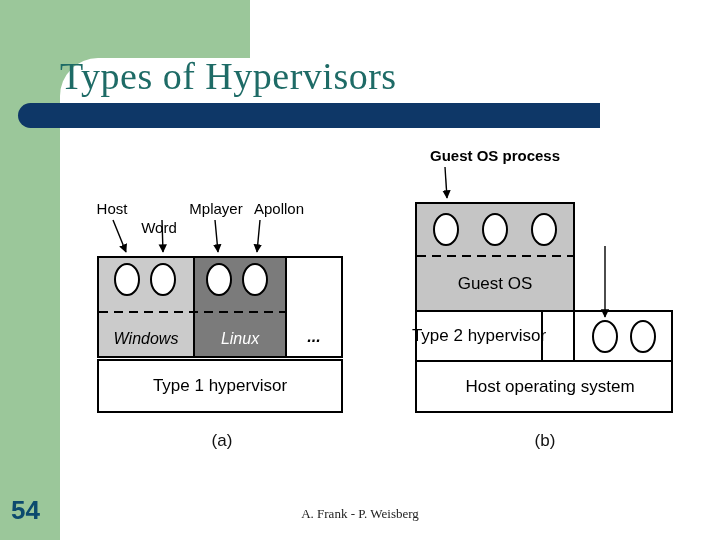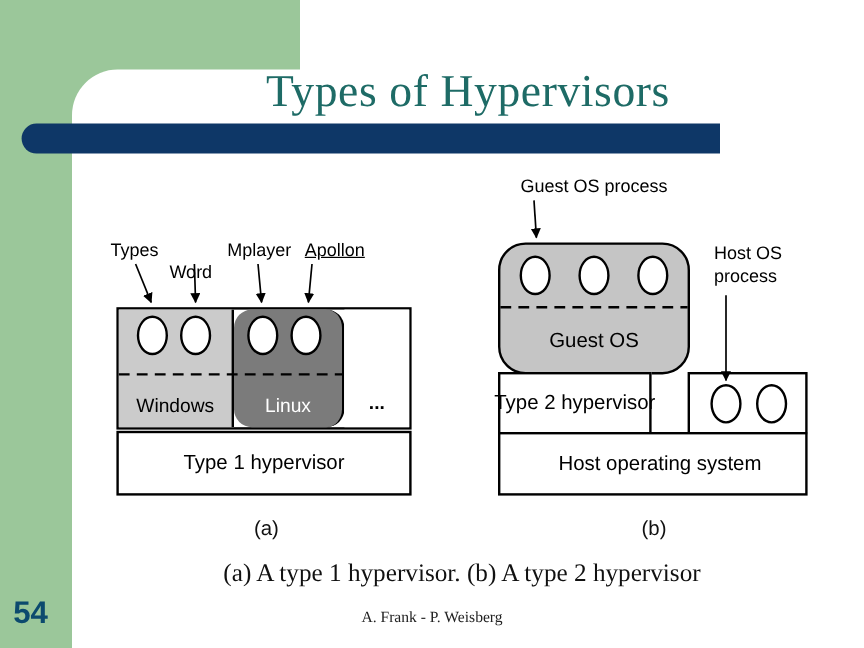--- a/index.html
+++ b/index.html
@@ -30,21 +30,20 @@
   }
   .accent-bar {
     position: absolute; left: 18px; top: 103px;
     width: 582px; height: 25px;
     background: #0E3767;
     border-radius: 13px 0 0 13px;
   }
   .slide-title {
     position: absolute; left: 60px; top: 54px;
     width: 660px;
-    text-align: center;
     font-family: "Liberation Serif", serif;
     font-size: 38px; font-weight: 400;
     color: #1E6B66;
     letter-spacing: 0.5px;
   }
   .page-number {
     position: absolute; left: 11px; top: 495px;
     color: #0c4a6e; font-size: 26px; font-weight: bold;
   }
   .caption-line {
@@ -114,52 +113,50 @@
 
 <div class="slide">
 
   <div class="green-block"></div>
   <div class="green-strip"></div>
   <div class="content-panel"></div>
   <div class="accent-bar"></div>
 
   <div class="slide-title">Types of Hypervisors</div>
 
-  <div class="dlabel" style="left:112px; top:200px;">Types</div>
+  <div class="dlabel" style="left:112px; top:200px;">Host</div>
   <div class="dlabel" style="left:159px; top:200px;margin-top:19px;">Word</div>
   <div class="dlabel" style="left:216px; top:200px;">Mplayer</div>
-  <div class="dlabel" style="left:279px; top:200px;text-decoration:underline;">Apollon</div>
+  <div class="dlabel" style="left:279px; top:200px;">Apollon</div>
 
-  <div class="dbox" style="left:97px; top:256px; width:246px; height:102px;">
+  <div class="dbox" style="left:97px; top:256px; width:246px; height:102px;font-style:italic;">
     <div class="sec" style="left:0; width:96px; background:#CBCBCB; border-right:2px solid #000;">
       <div class="oval" style="left:15px; top:5px;"></div>
       <div class="oval" style="left:51px; top:5px;"></div>
       <div class="sec-label" style="left:47px; top:72px; color:#000;">Windows</div>
     </div>
-    <div class="sec" style="left:96px; width:92px; background:#7B7B7B; border-right:2px solid #000;border-radius:15px;">
+    <div class="sec" style="left:96px; width:92px; background:#7B7B7B; border-right:2px solid #000;">
       <div class="oval" style="left:11px; top:5px;"></div>
       <div class="oval" style="left:47px; top:5px;"></div>
       <div class="sec-label" style="left:45px; top:72px; color:#fff;">Linux</div>
     </div>
     <div class="sec" style="left:188px; width:54px; background:#fff;">
       <div class="sec-label" style="left:27px; top:70px; color:#000; font-weight:bold;">...</div>
     </div>
   </div>
 
   <div class="dbox center-text" style="left:97px; top:359px; width:246px; height:54px;">
     <span>Type 1 hypervisor</span>
   </div>
 
   <div class="fig-tag" style="left:222px; top:431px;">(a)</div>
 
-  <div class="dlabel" style="left:495px; top:147px;">Guest OS process</div>
-  <div class="two-line-label" style="left:595px; top:202px;">Host OS
-process</div>
+  <div class="dlabel" style="left:495px; top:147px;font-weight:bold;">Guest OS process</div>
 
-  <div class="dbox" style="left:415px; top:202px; width:160px; height:110px; background:#C5C5C5;border-radius:23px;">
+  <div class="dbox" style="left:415px; top:202px; width:160px; height:110px; background:#C5C5C5;">
     <div class="oval" style="left:16px; top:9px;"></div>
     <div class="oval" style="left:65px; top:9px;"></div>
     <div class="oval" style="left:114px; top:9px;"></div>
     <div class="sec-label" style="left:78px; top:70px; color:#000; font-size:17px;">Guest OS</div>
   </div>
 
   <div class="dbox center-text" style="left:415px; top:310px; width:128px; height:52px;">
     <span>Type 2 hypervisor</span>
   </div>
 
@@ -186,17 +183,16 @@
     <line x1="215" y1="220" x2="218" y2="252" stroke="#000" stroke-width="1.4" marker-end="url(#ah)"></line>
     <line x1="260" y1="220" x2="257" y2="252" stroke="#000" stroke-width="1.4" marker-end="url(#ah)"></line>
 
     <line x1="445" y1="167" x2="447" y2="198" stroke="#000" stroke-width="1.4" marker-end="url(#ah)"></line>
     <line x1="605" y1="246" x2="605" y2="317" stroke="#000" stroke-width="1.4" marker-end="url(#ah)"></line>
 
     <line x1="99" y1="312" x2="286" y2="312" stroke="#000" stroke-width="2" stroke-dasharray="9,6"></line>
     <line x1="417" y1="256" x2="573" y2="256" stroke="#000" stroke-width="2" stroke-dasharray="9,6"></line>
   </svg>
 
-  <div class="caption-line">(a) A type 1 hypervisor. (b) A type 2 hypervisor</div>
   <div class="page-number">54</div>
   <div class="footer-credit">A. Frank - P. Weisberg</div>
 
 </div>
 
 </body></html>

